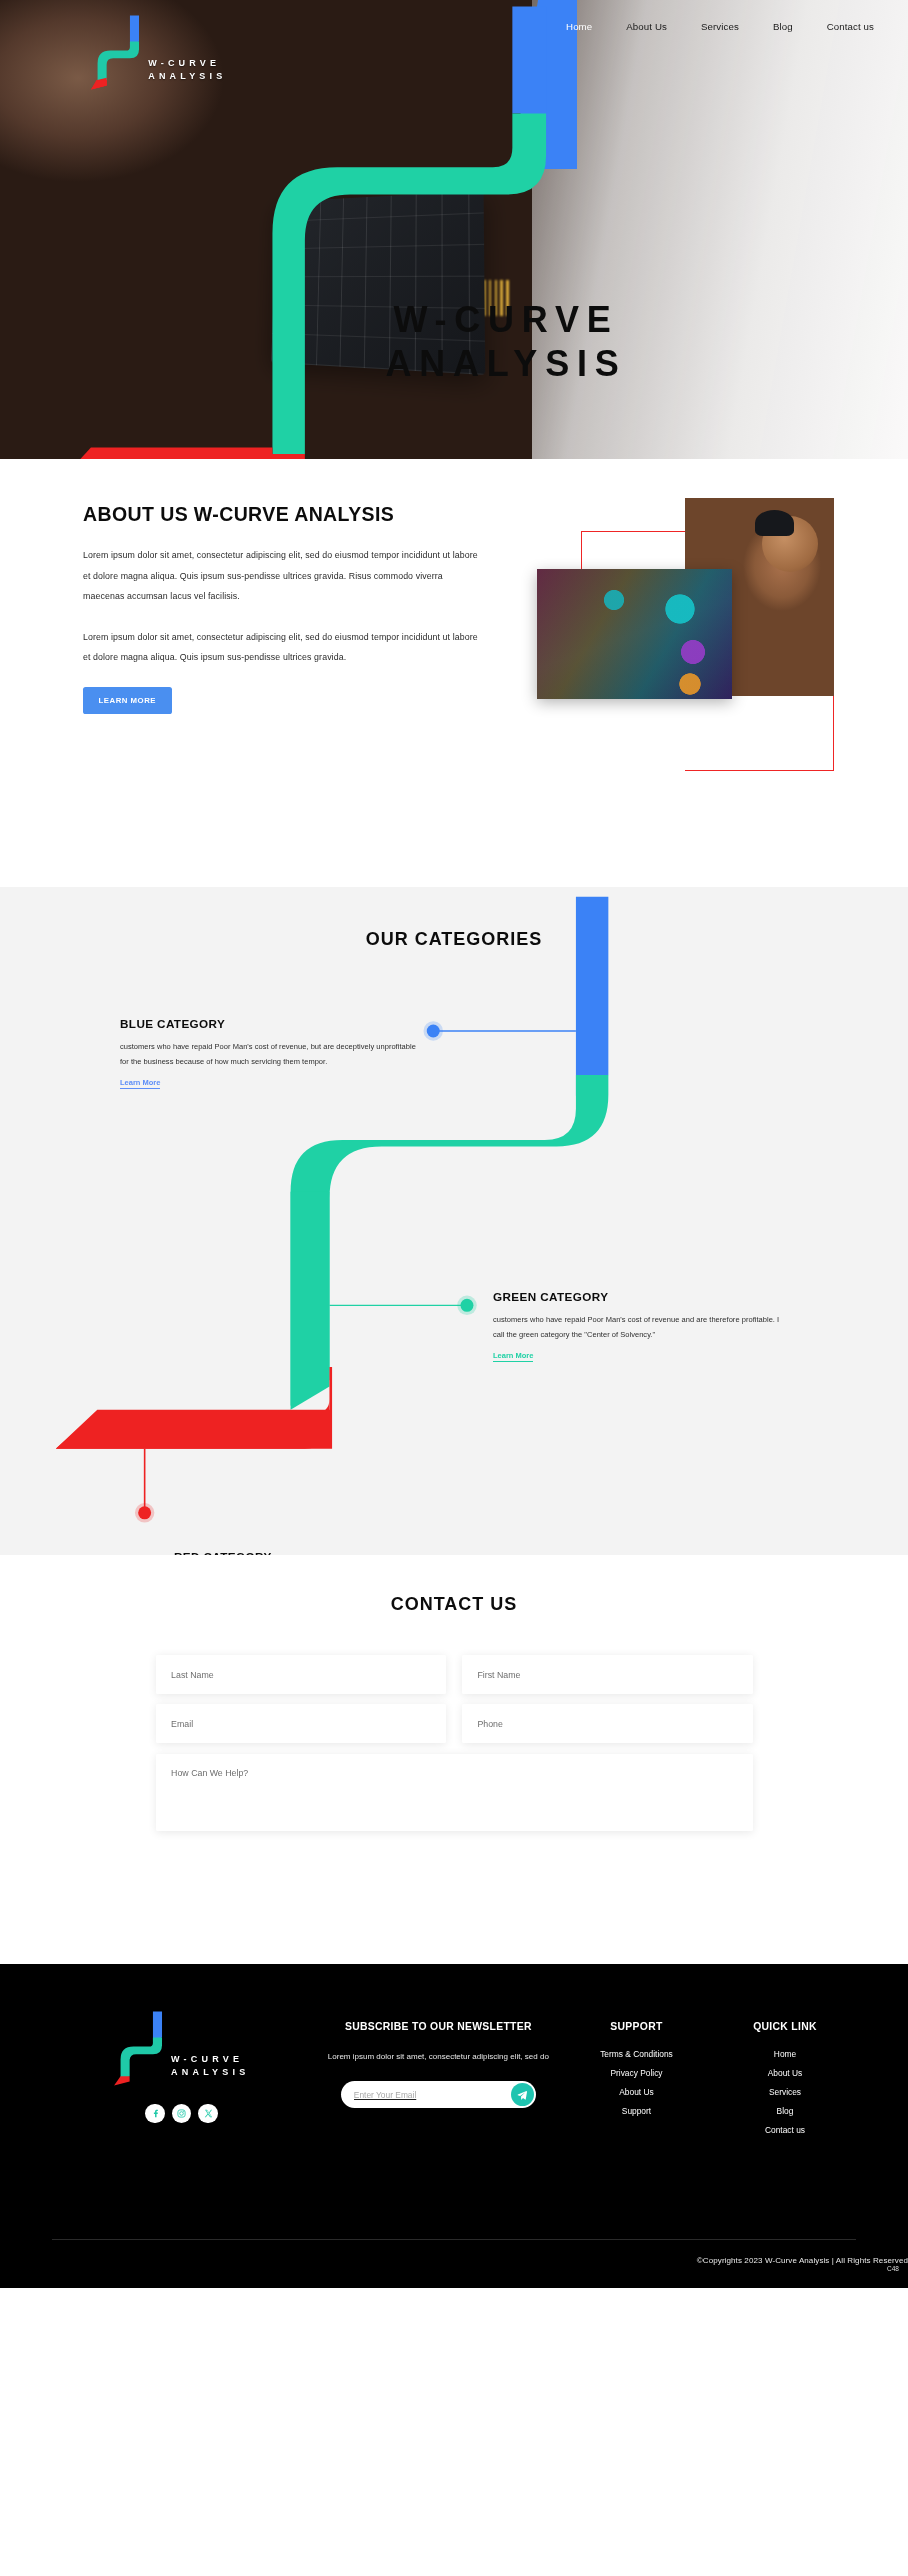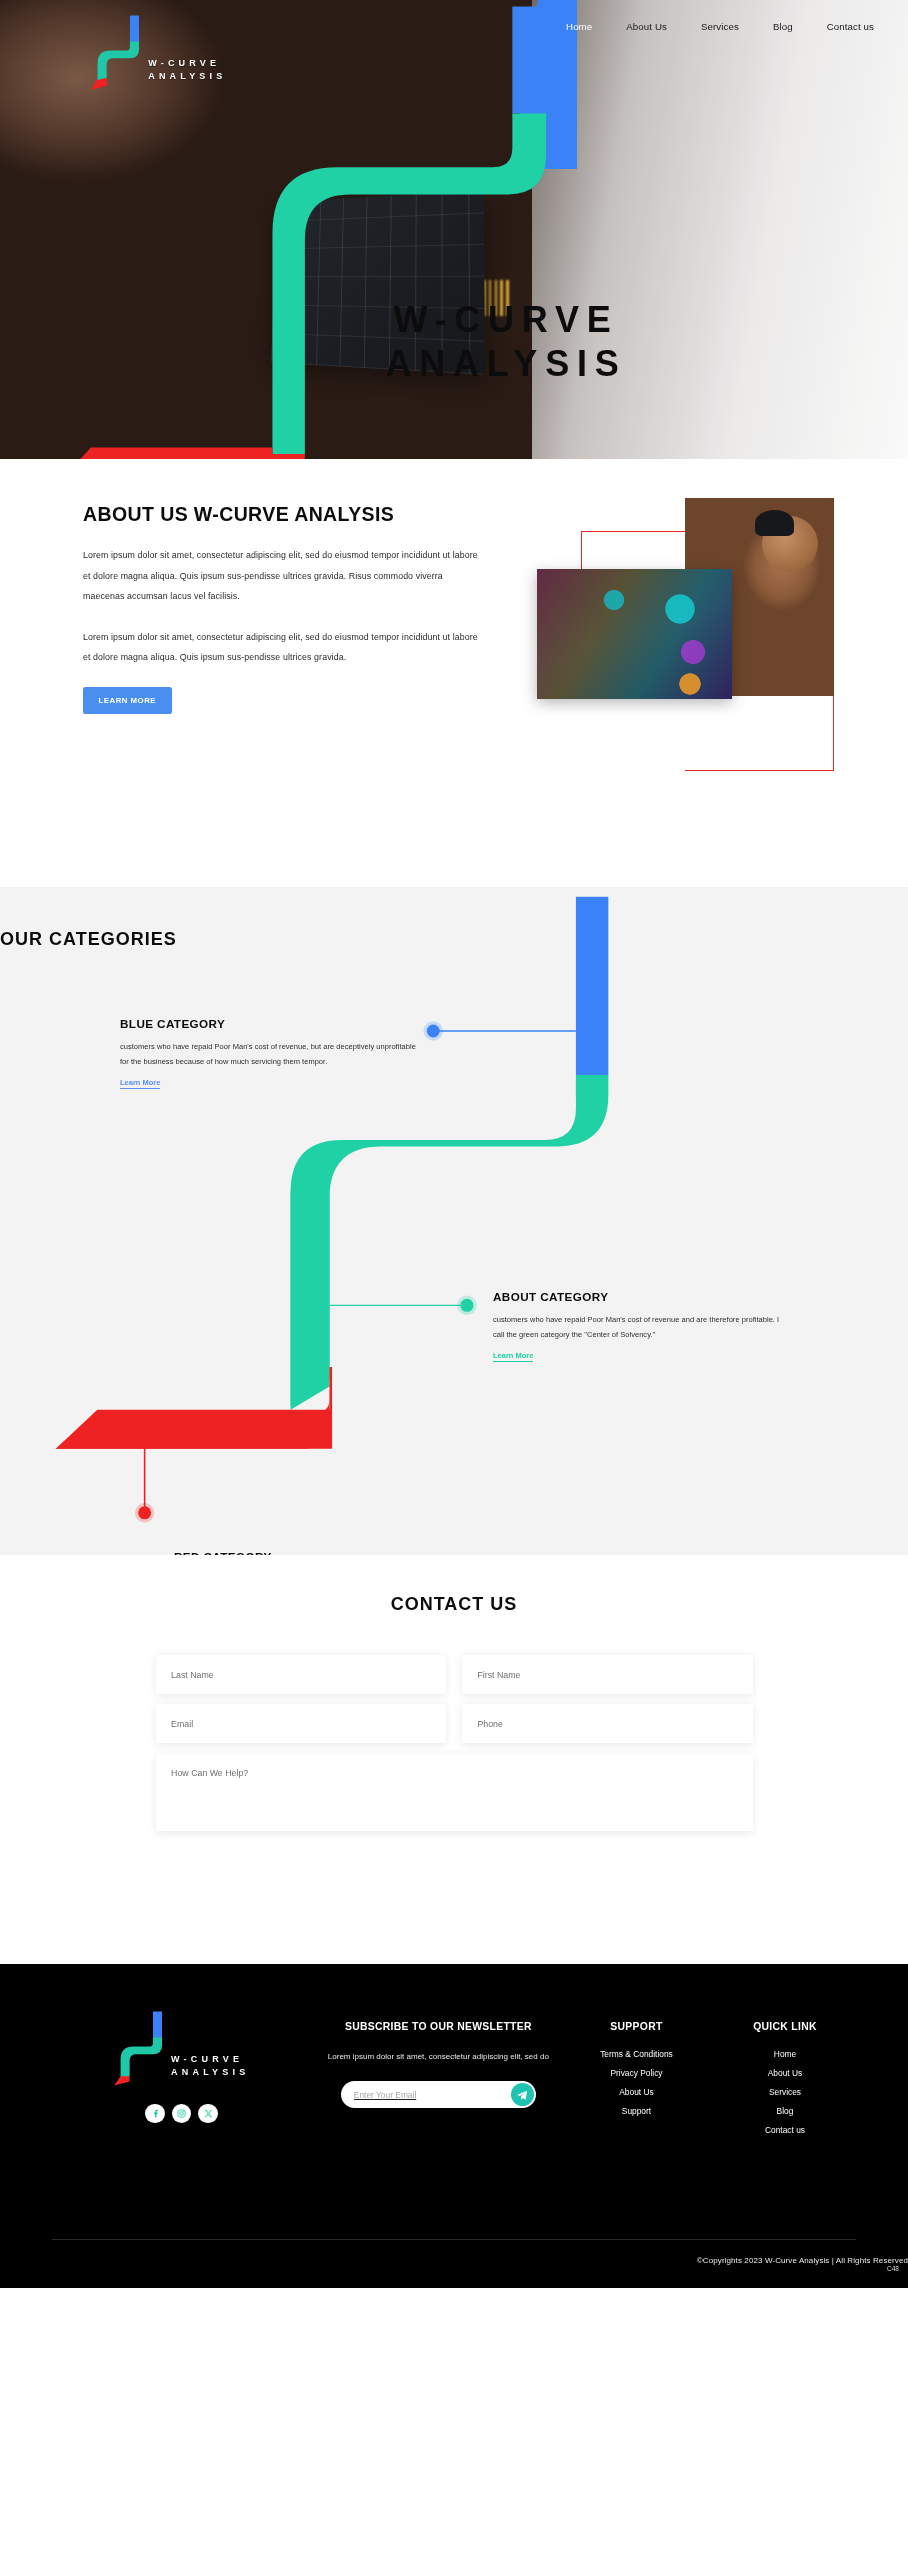--- a/index.html
+++ b/index.html
@@ -146,21 +146,21 @@
       linear-gradient(120deg, rgba(255,70,110,.35) 0%, rgba(255,200,60,.30) 35%, rgba(70,210,210,.35) 65%, rgba(120,60,200,.35) 100%),
       linear-gradient(160deg,#0d1b2d 0%, #122237 50%, #0a1322 100%);
     box-shadow:0 3.9px 14.3px rgba(0,0,0,.3);
   }
 
   
   .categories{
     position:relative; width:908px; height:668px; background:#f3f3f3;
   }
   .cat-title{
-    text-align:left; padding-top:42px; font-size:18px; font-weight:800;
+    text-align:center; padding-top:42px; font-size:18px; font-weight:800;
     color:#0c0c0c; letter-spacing:1px;
   }
   .cat-svg{ position:absolute; left:0; top:0; width:908px; height:668px; }
   .cat-block{ position:absolute; }
   .cat-h{ font-size:11.7px; font-weight:800; color:#0c0c0c; letter-spacing:0.4px; margin-bottom:9px; }
   .cat-p{ font-size:7.5px; color:#2e2e2e; line-height:2.05; letter-spacing:0.03px; }
   .cat-link{
     display:inline-block; margin-top:7.8px; font-size:7.5px; font-weight:700;
     text-decoration:none; border-bottom:1px solid currentColor; padding-bottom:1.3px;
   }
@@ -346,21 +346,21 @@
     <circle cx="223" cy="965" r="10" fill="#ee2222"></circle>
   </svg>
 
   <div class="cat-block blue-blk" style="left:120px; top:130px;">
     <div class="cat-h">BLUE CATEGORY</div>
     <div class="cat-p">customers who have repaid Poor Man's cost of revenue, but are deceptively unprofitable for the business because of how much servicing them tempor.</div>
     <a href="#" class="cat-link" style="color:#5e8ef7;">Learn More</a>
   </div>
 
   <div class="cat-block green-blk" style="left:493px; top:403px;">
-    <div class="cat-h">ABOUT CATEGORY</div>
+    <div class="cat-h">GREEN CATEGORY</div>
     <div class="cat-p">customers who have repaid Poor Man's cost of revenue and are therefore profitable. I call the green category the "Center of Solvency."</div>
     <a href="#" class="cat-link" style="color:#1fd1a5;">Learn More</a>
   </div>
 
   <div class="cat-block red-blk" style="left:174px; top:663px;">
     <div class="cat-h">RED CATEGORY</div>
     <div class="cat-p">customers who have not repaid what I call "Poor Man's" cost of revenue and are therefore unprofitable.</div>
     <a href="#" class="cat-link" style="color:#ee2222;">Learn More</a>
   </div>
 </section>

